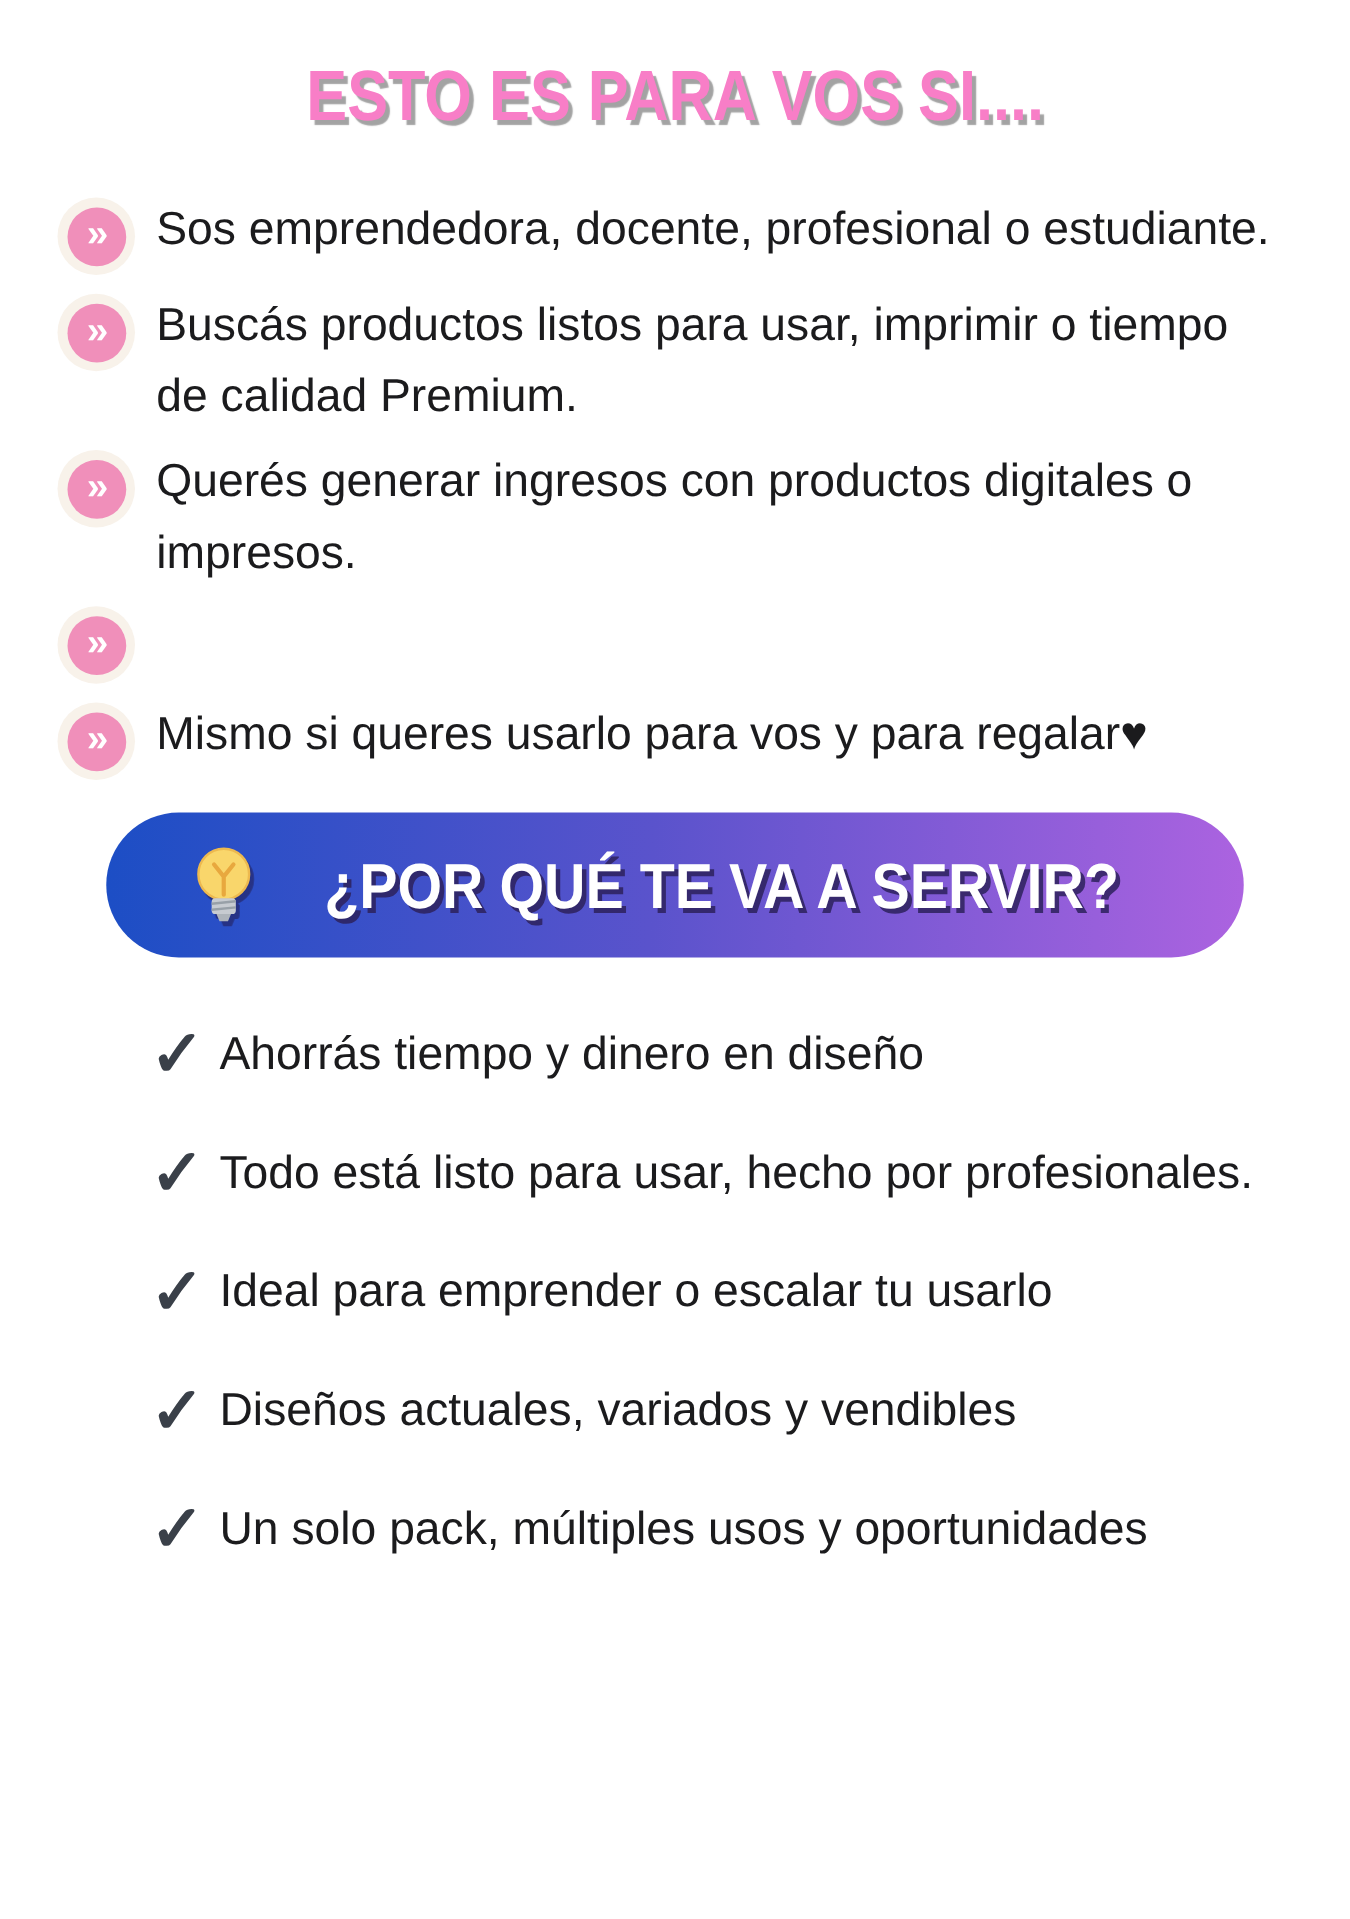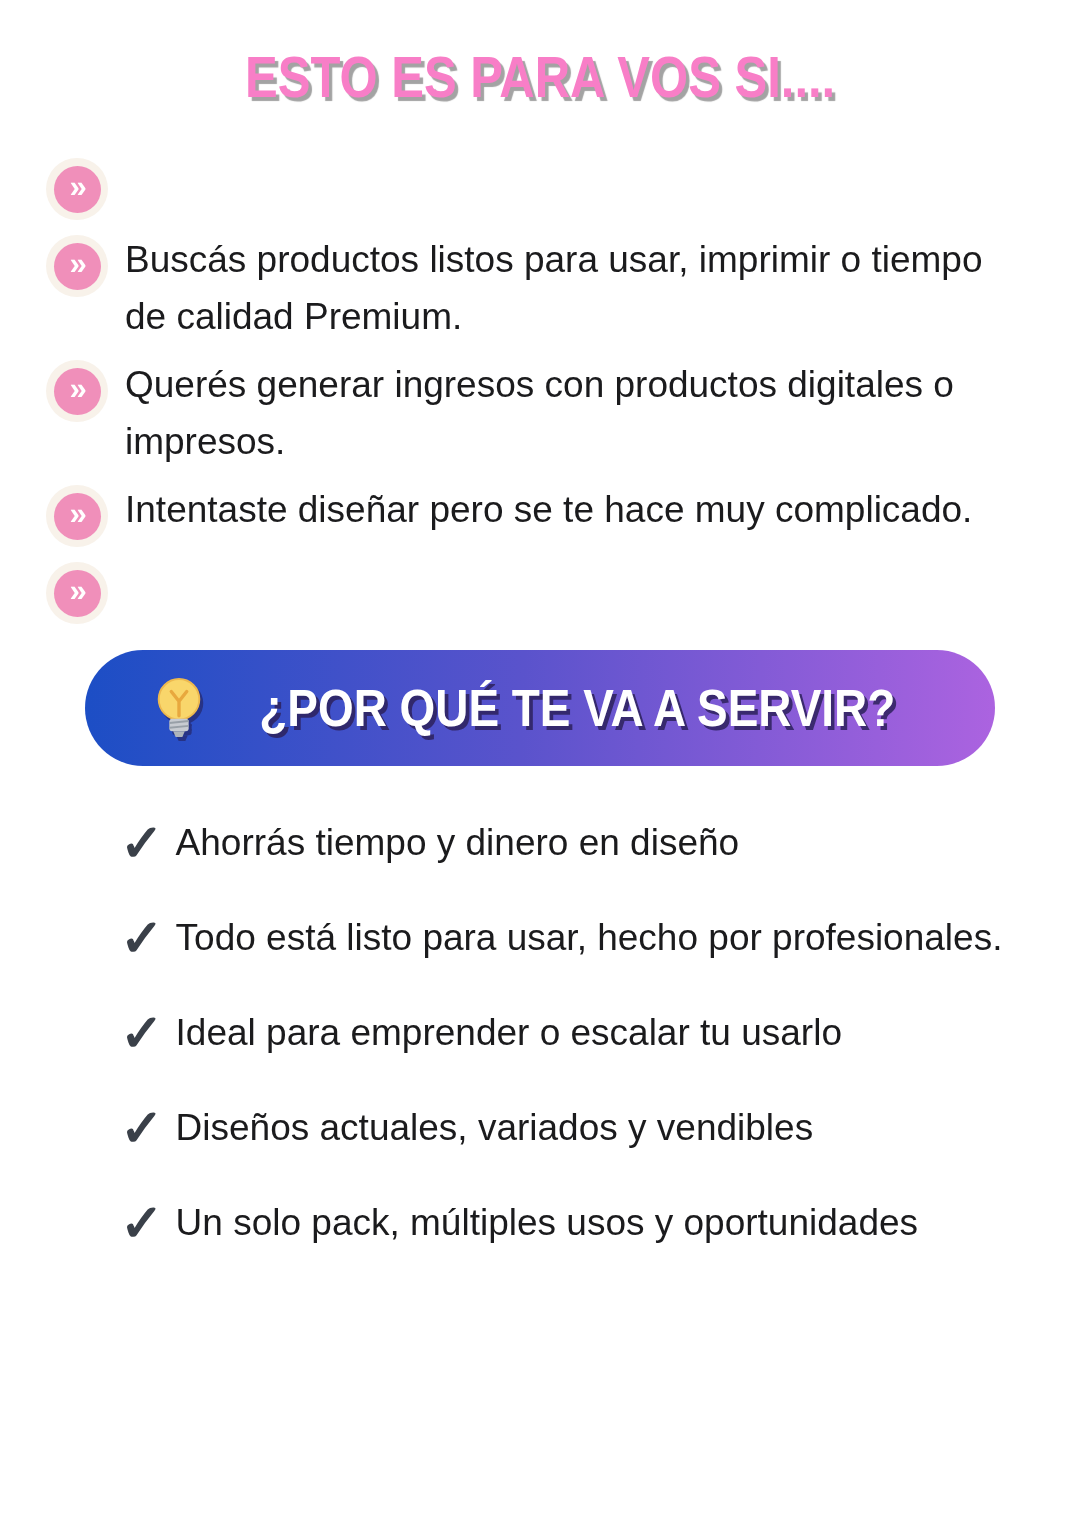--- a/index.html
+++ b/index.html
@@ -67,20 +67,21 @@
 </div>
 
 <div class="audience">
 
   <div class="aud-row">
     <div class="bullet-halo">
       <div class="bullet-circle">
         <span class="bullet-glyph">»</span>
       </div>
     </div>
+    <div class="aud-text">Sos emprendedora, docente, profesional o estudiante.</div>
   </div>
 
   <div class="aud-row">
     <div class="bullet-halo">
       <div class="bullet-circle">
         <span class="bullet-glyph">»</span>
       </div>
     </div>
     <div class="aud-text">Buscás productos listos para usar, imprimir o tiempo de calidad Premium.</div>
   </div>
@@ -93,29 +94,29 @@
     </div>
     <div class="aud-text">Querés generar ingresos con productos digitales o impresos.</div>
   </div>
 
   <div class="aud-row">
     <div class="bullet-halo">
       <div class="bullet-circle">
         <span class="bullet-glyph">»</span>
       </div>
     </div>
-    <div class="aud-text">Intentaste diseñar pero se te hace muy complicado.</div>
   </div>
 
   <div class="aud-row">
     <div class="bullet-halo">
       <div class="bullet-circle">
         <span class="bullet-glyph">»</span>
       </div>
     </div>
+    <div class="aud-text">Mismo si queres usarlo para vos y para regalar♥</div>
   </div>
 
 </div>
 
 <div class="banner">
   <svg class="bulb-svg" width="58" height="66" viewBox="0 0 60 68" aria-hidden="true">
     <circle cx="30" cy="25" r="21" fill="#F9D66B" stroke="#EDB94F" stroke-width="2"></circle>
     <path d="M22 17 L30 27 L38 17 M30 27 L30 42" stroke="#E8A83E" stroke-width="3.5" fill="none" stroke-linecap="round"></path>
     <rect x="20" y="45" width="20" height="13" rx="3" fill="#C7CBD1"></rect>
     <line x1="20" y1="49.5" x2="40" y2="47.5" stroke="#98A0A8" stroke-width="2"></line>

